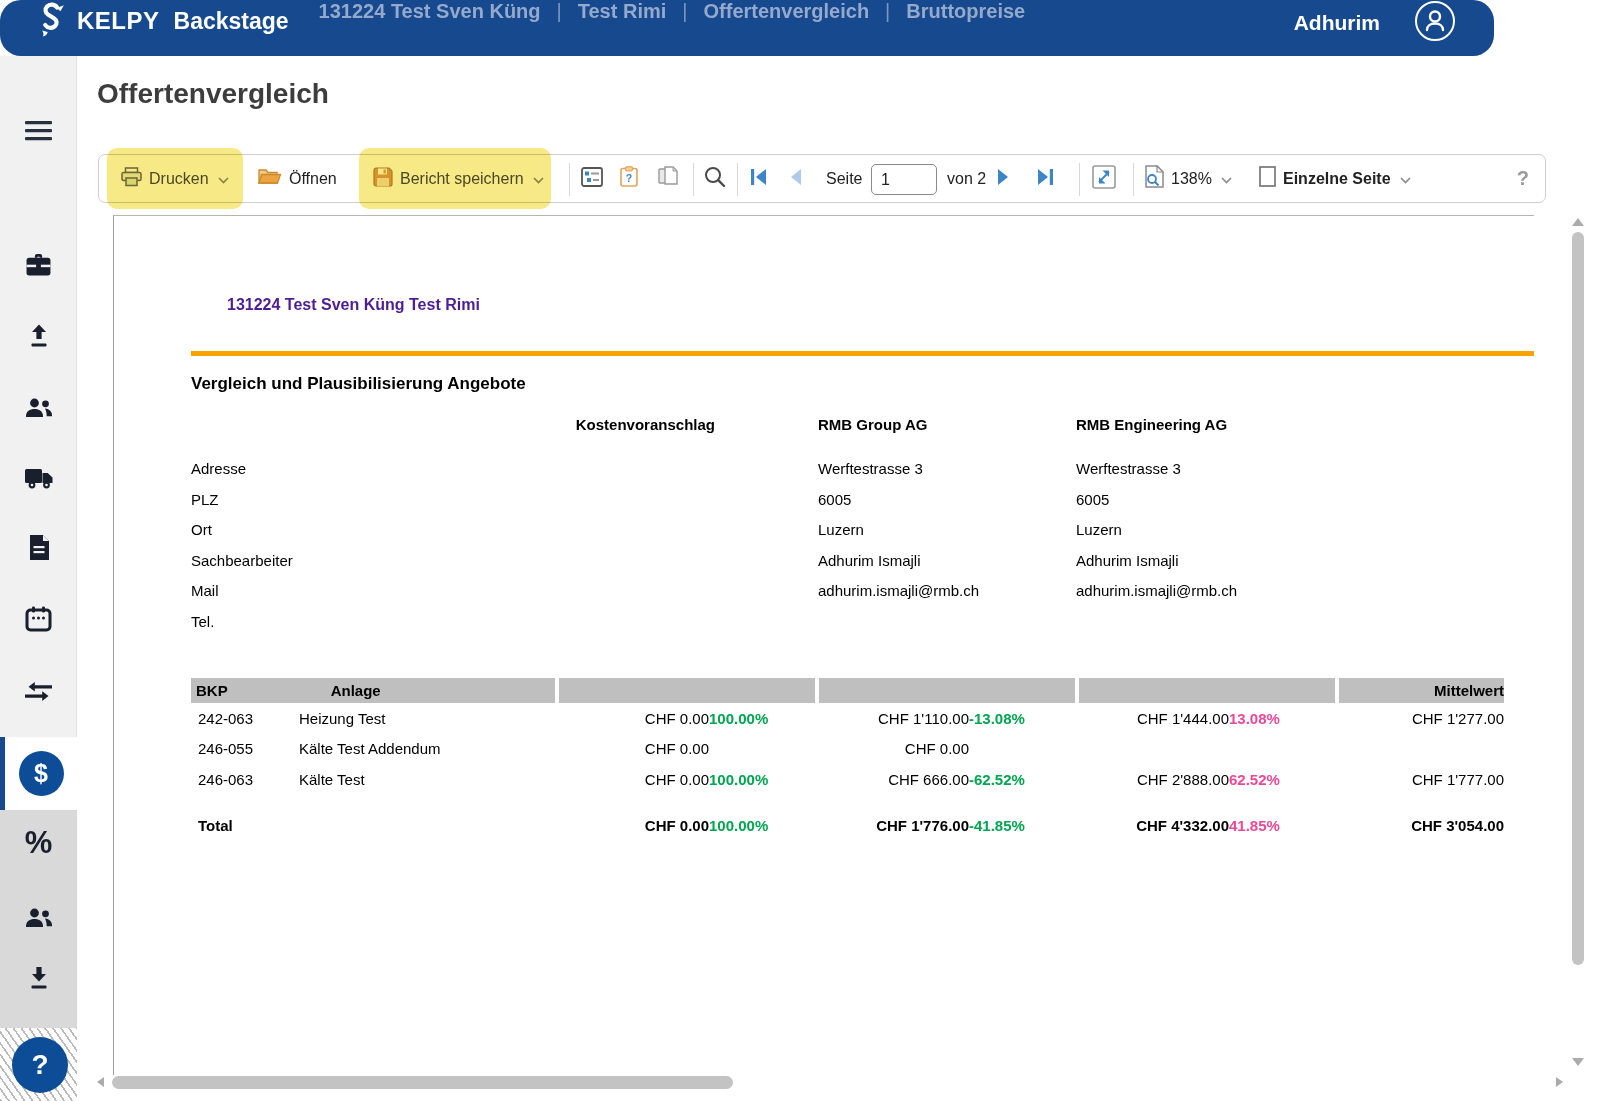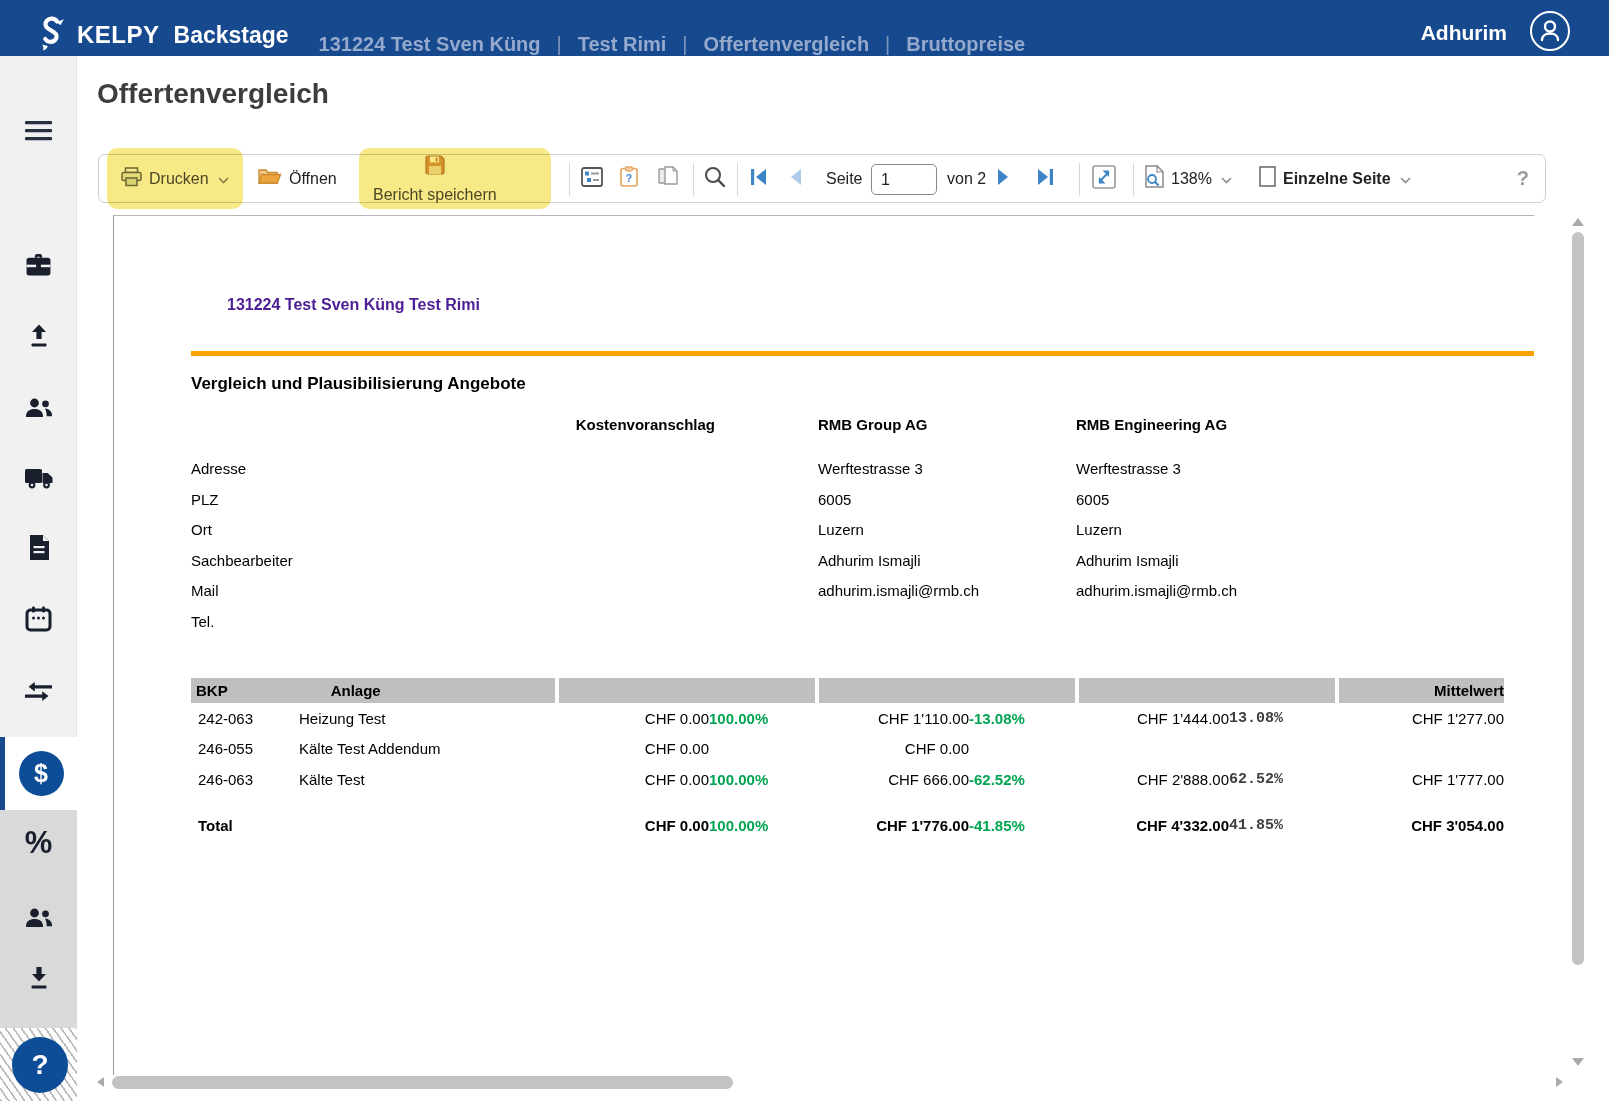--- a/index.html
+++ b/index.html
@@ -1,28 +1,28 @@
 <!DOCTYPE html>
 <html><head>
 <meta charset="utf-8">
 <style>
   * { margin:0; padding:0; box-sizing:border-box; }
   html,body { width:1609px; height:1101px; overflow:hidden;
     font-family:"Liberation Sans","DejaVu Sans",sans-serif; background:#fff; }
 
   
-  .topbar { position:absolute; left:0; top:0; width:1609px; height:56px;
-    background:#17498F; display:flex; align-items:flex-end; color:#fff; }
+  .topbar { position:absolute; left:0; top:0; width:1494px; height:56px;
+    background:#17498F; display:flex; align-items:flex-start; color:#fff;border-radius:21px; }
   .brand { display:flex; align-items:center; gap:10px; margin-left:36px; }
   .brand-name { font-size:24px; font-weight:bold; letter-spacing:.5px; }
   .brand-suffix { font-size:23px; font-weight:bold; margin-left:4px; }
   .crumbs { margin-left:30px; display:flex; align-items:center; gap:16px;
     color:#94A9CC; font-size:20px; font-weight:bold; }
   .crumb-sep { color:#7e95bd; font-weight:normal; }
-  .top-right { margin-left:auto; display:flex; align-items:center; gap:22px; margin-right:38px; }
+  .top-right { margin-left:auto; display:flex; align-items:center; gap:34px; margin-right:38px; }
   .username { font-size:21px; font-weight:bold; }
 
   
   .sidebar { position:absolute; left:0; top:56px; width:77px; height:1045px;
     background:#F1F1F2; border-right:1px solid #E2E2E2; }
   .side-gray { position:absolute; left:0; top:754px; width:77px; height:218px; background:#D9D9D9; }
   .side-hatch { position:absolute; left:0; top:972px; width:77px; height:73px;
     background:repeating-linear-gradient(55deg,#b9b9b9 0 1.6px,#fdfdfd 1.6px 6.5px); }
   .side-item { position:absolute; left:0; width:77px; height:64px;
     display:flex; align-items:center; justify-content:center; cursor:pointer; }
@@ -80,21 +80,21 @@
   .band-bkp { padding-left:5px; } .band-anlage { padding-left:103px; }
 
   .rp-table { position:absolute; left:77px; top:487px; width:1313px; font-size:15px; color:#000; }
   .rp-row { display:grid; grid-template-columns:108px 260px 150px 110px 150px 110px 150px 110px 165px;
     height:30.5px; align-items:center; }
   .c-bkp { padding-left:7px; }
   .c-amt { text-align:right; }
   .c-pct { text-align:left; padding-right:18px; overflow:hidden; }
   .c-mw  { text-align:right; }
   .green { color:#00A551; font-weight:bold; }
-  .red   { color:#404040; font-weight:bold;font-family:Liberation Mono, monospace; }
+  .red   { color:#ec4899; font-weight:bold; }
   .rp-total { margin-top:16px; font-weight:bold; }
 
   
   .vscroll-thumb { position:absolute; left:1572px; top:232px; width:12px; height:733px;
     background:#C3C3C3; border-radius:6px; }
   .vscroll-up { position:absolute; left:1572px; top:218px; width:0; height:0;
     border-left:6px solid transparent; border-right:6px solid transparent; border-bottom:8px solid #ABABAB; }
   .vscroll-down { position:absolute; left:1572px; top:1058px; width:0; height:0;
     border-left:6px solid transparent; border-right:6px solid transparent; border-top:8px solid #ABABAB; }
   .hscroll-thumb { position:absolute; left:112px; top:1076px; width:621px; height:13px;
@@ -287,21 +287,21 @@
   <div class="tb" style="left:159px;">
     <span>
       <svg width="24" height="19" viewBox="0 0 24 19">
         <path d="M1 3h7l2 2.5h9V16H1z" fill="#F3C98E" stroke="#C98A2C" stroke-width="1.3"></path>
         <path d="M3.5 7.5h19L19.5 16H1z" fill="#EDA33F" stroke="#C98A2C" stroke-width="1.3"></path>
       </svg>
     </span>
     <span>Öffnen</span>
   </div>
 
-  <div class="tb" style="left:274px;flex-direction:column;">
+  <div class="tb" style="left:274px;">
     <span>
       <svg width="20" height="20" viewBox="0 0 20 20">
         <path d="M1 3a2 2 0 0 1 2-2h13l3 3v13a2 2 0 0 1-2 2H3a2 2 0 0 1-2-2z" fill="#DFA04F" stroke="#B8833C" stroke-width="1.2"></path>
         <rect x="5" y="1.5" width="9" height="6" fill="#fff"></rect>
         <rect x="10.5" y="2.5" width="2.3" height="4" fill="#DFA04F"></rect>
         <rect x="4" y="11" width="12" height="8" fill="#F2E3CB"></rect>
       </svg>
     </span>
     <span class="tb-label-dim">Bericht speichern</span>
     <span class="chev">

